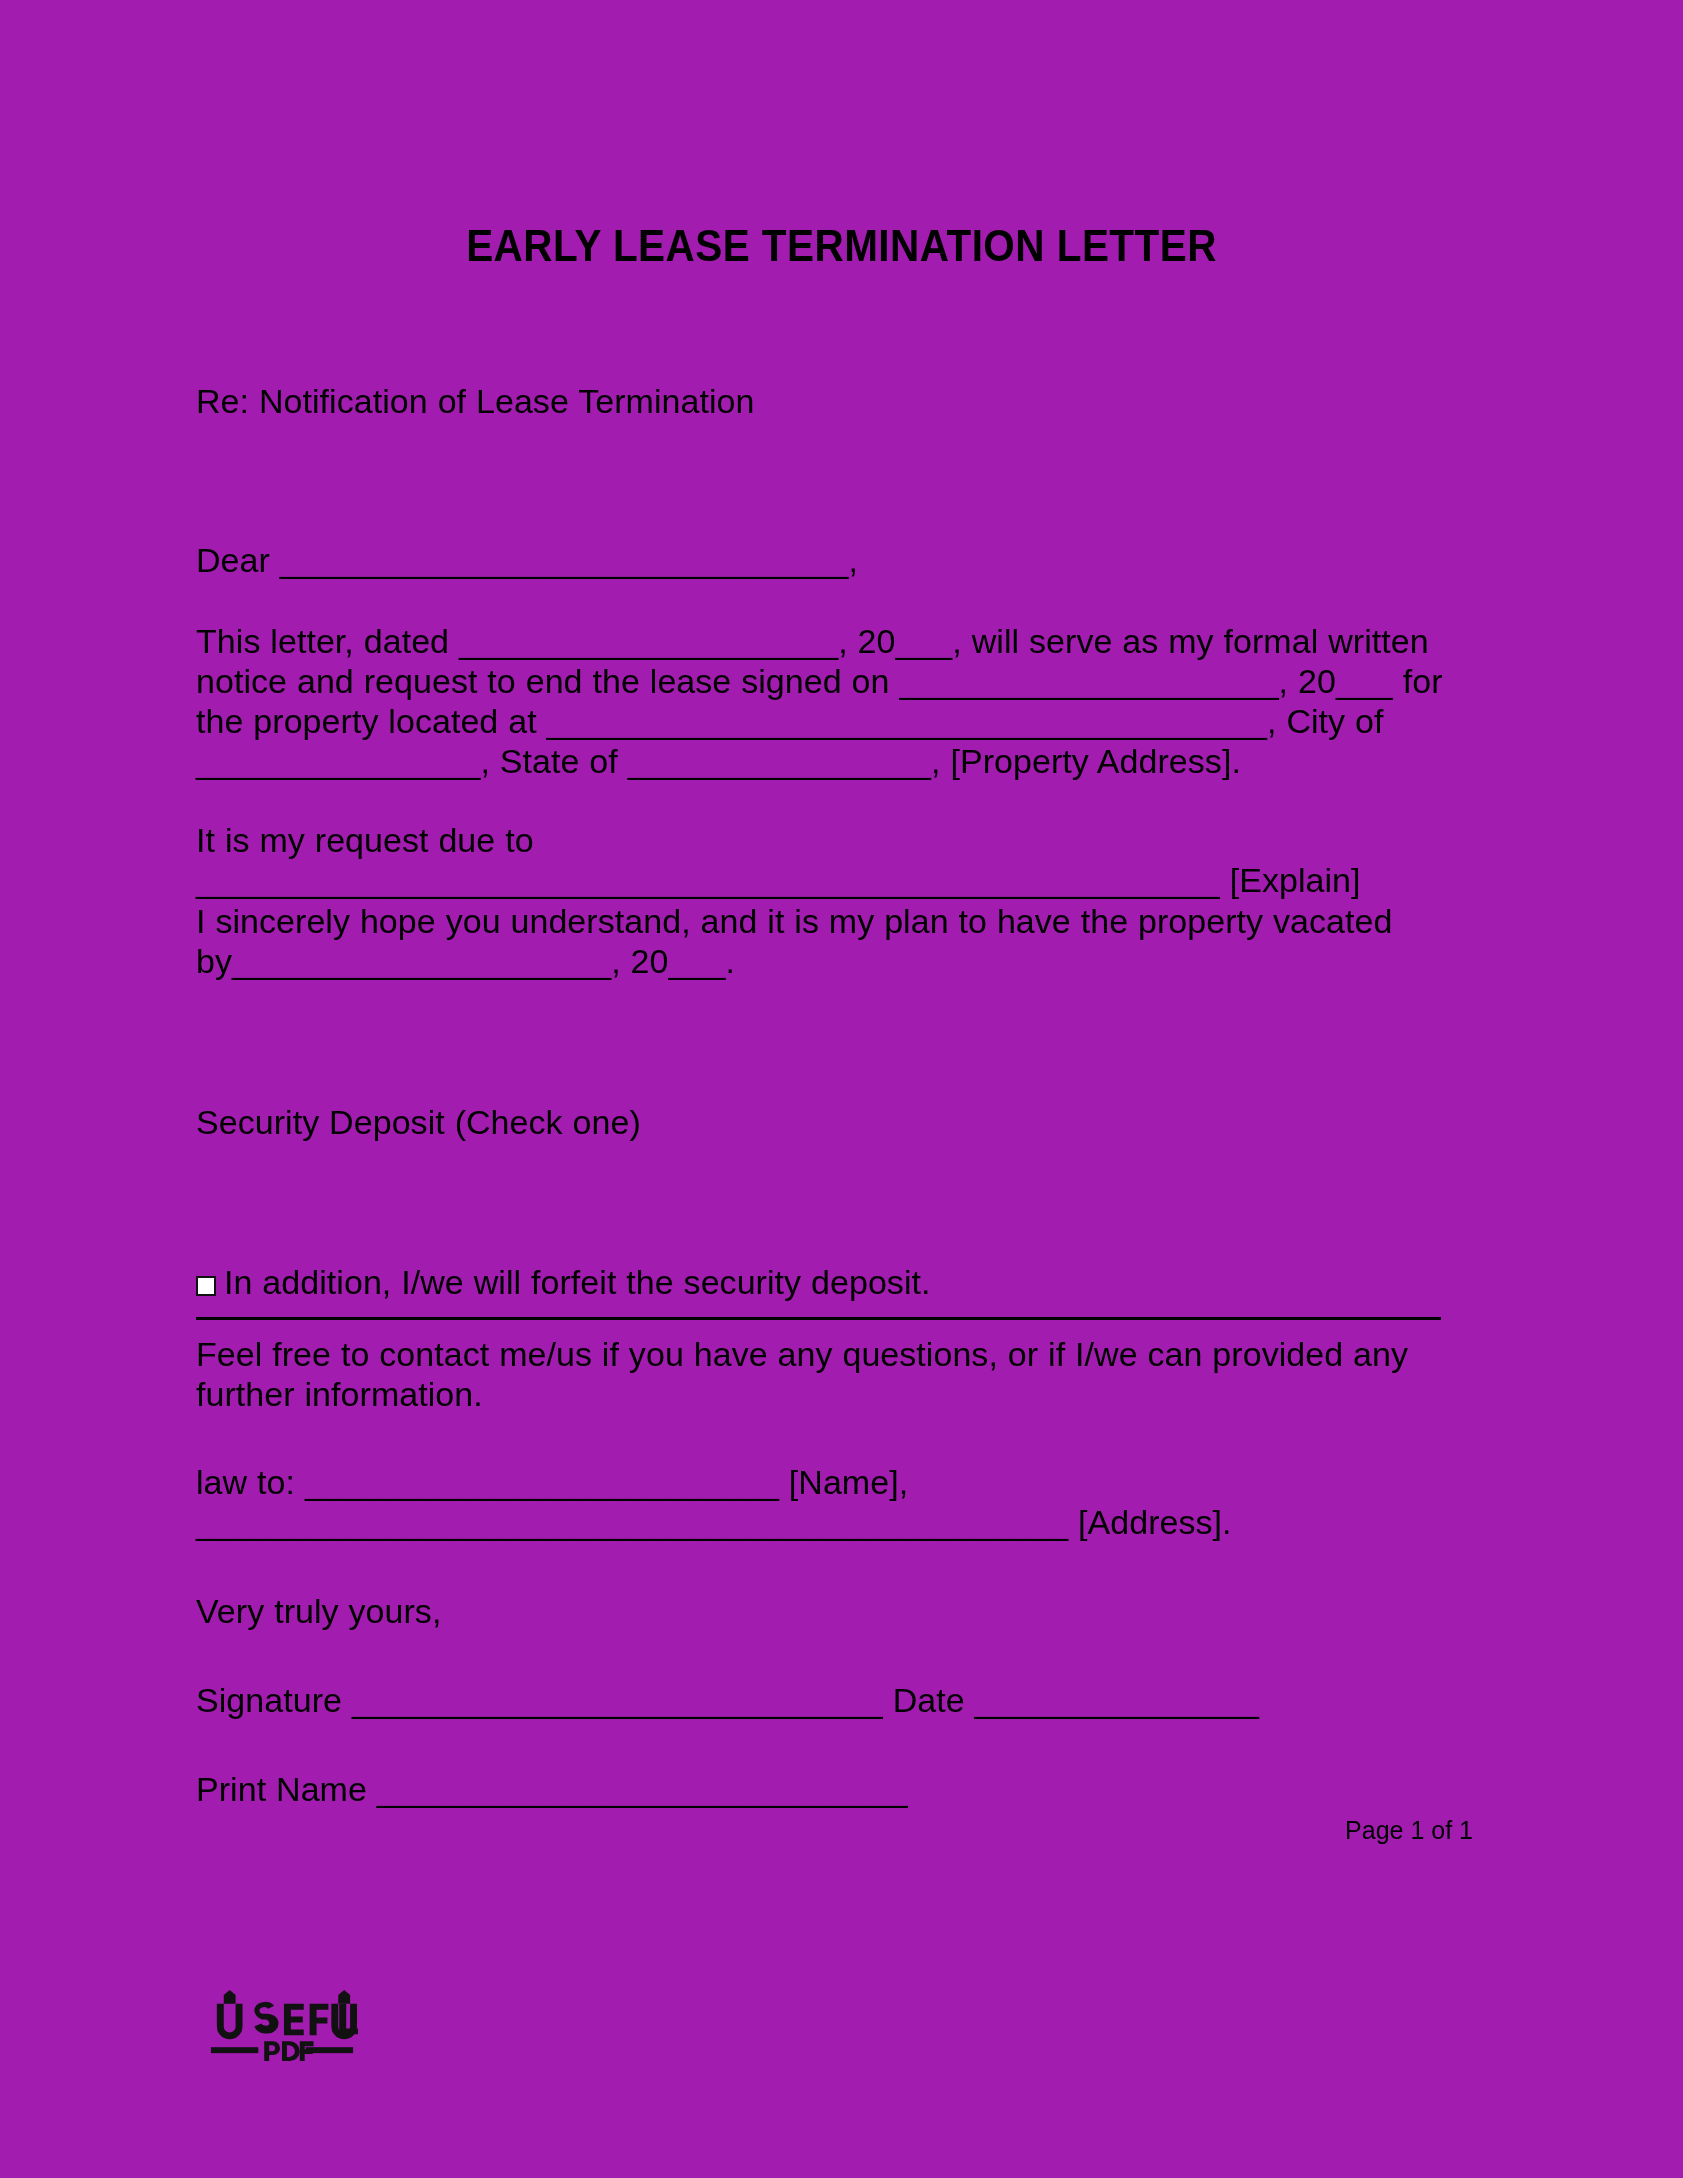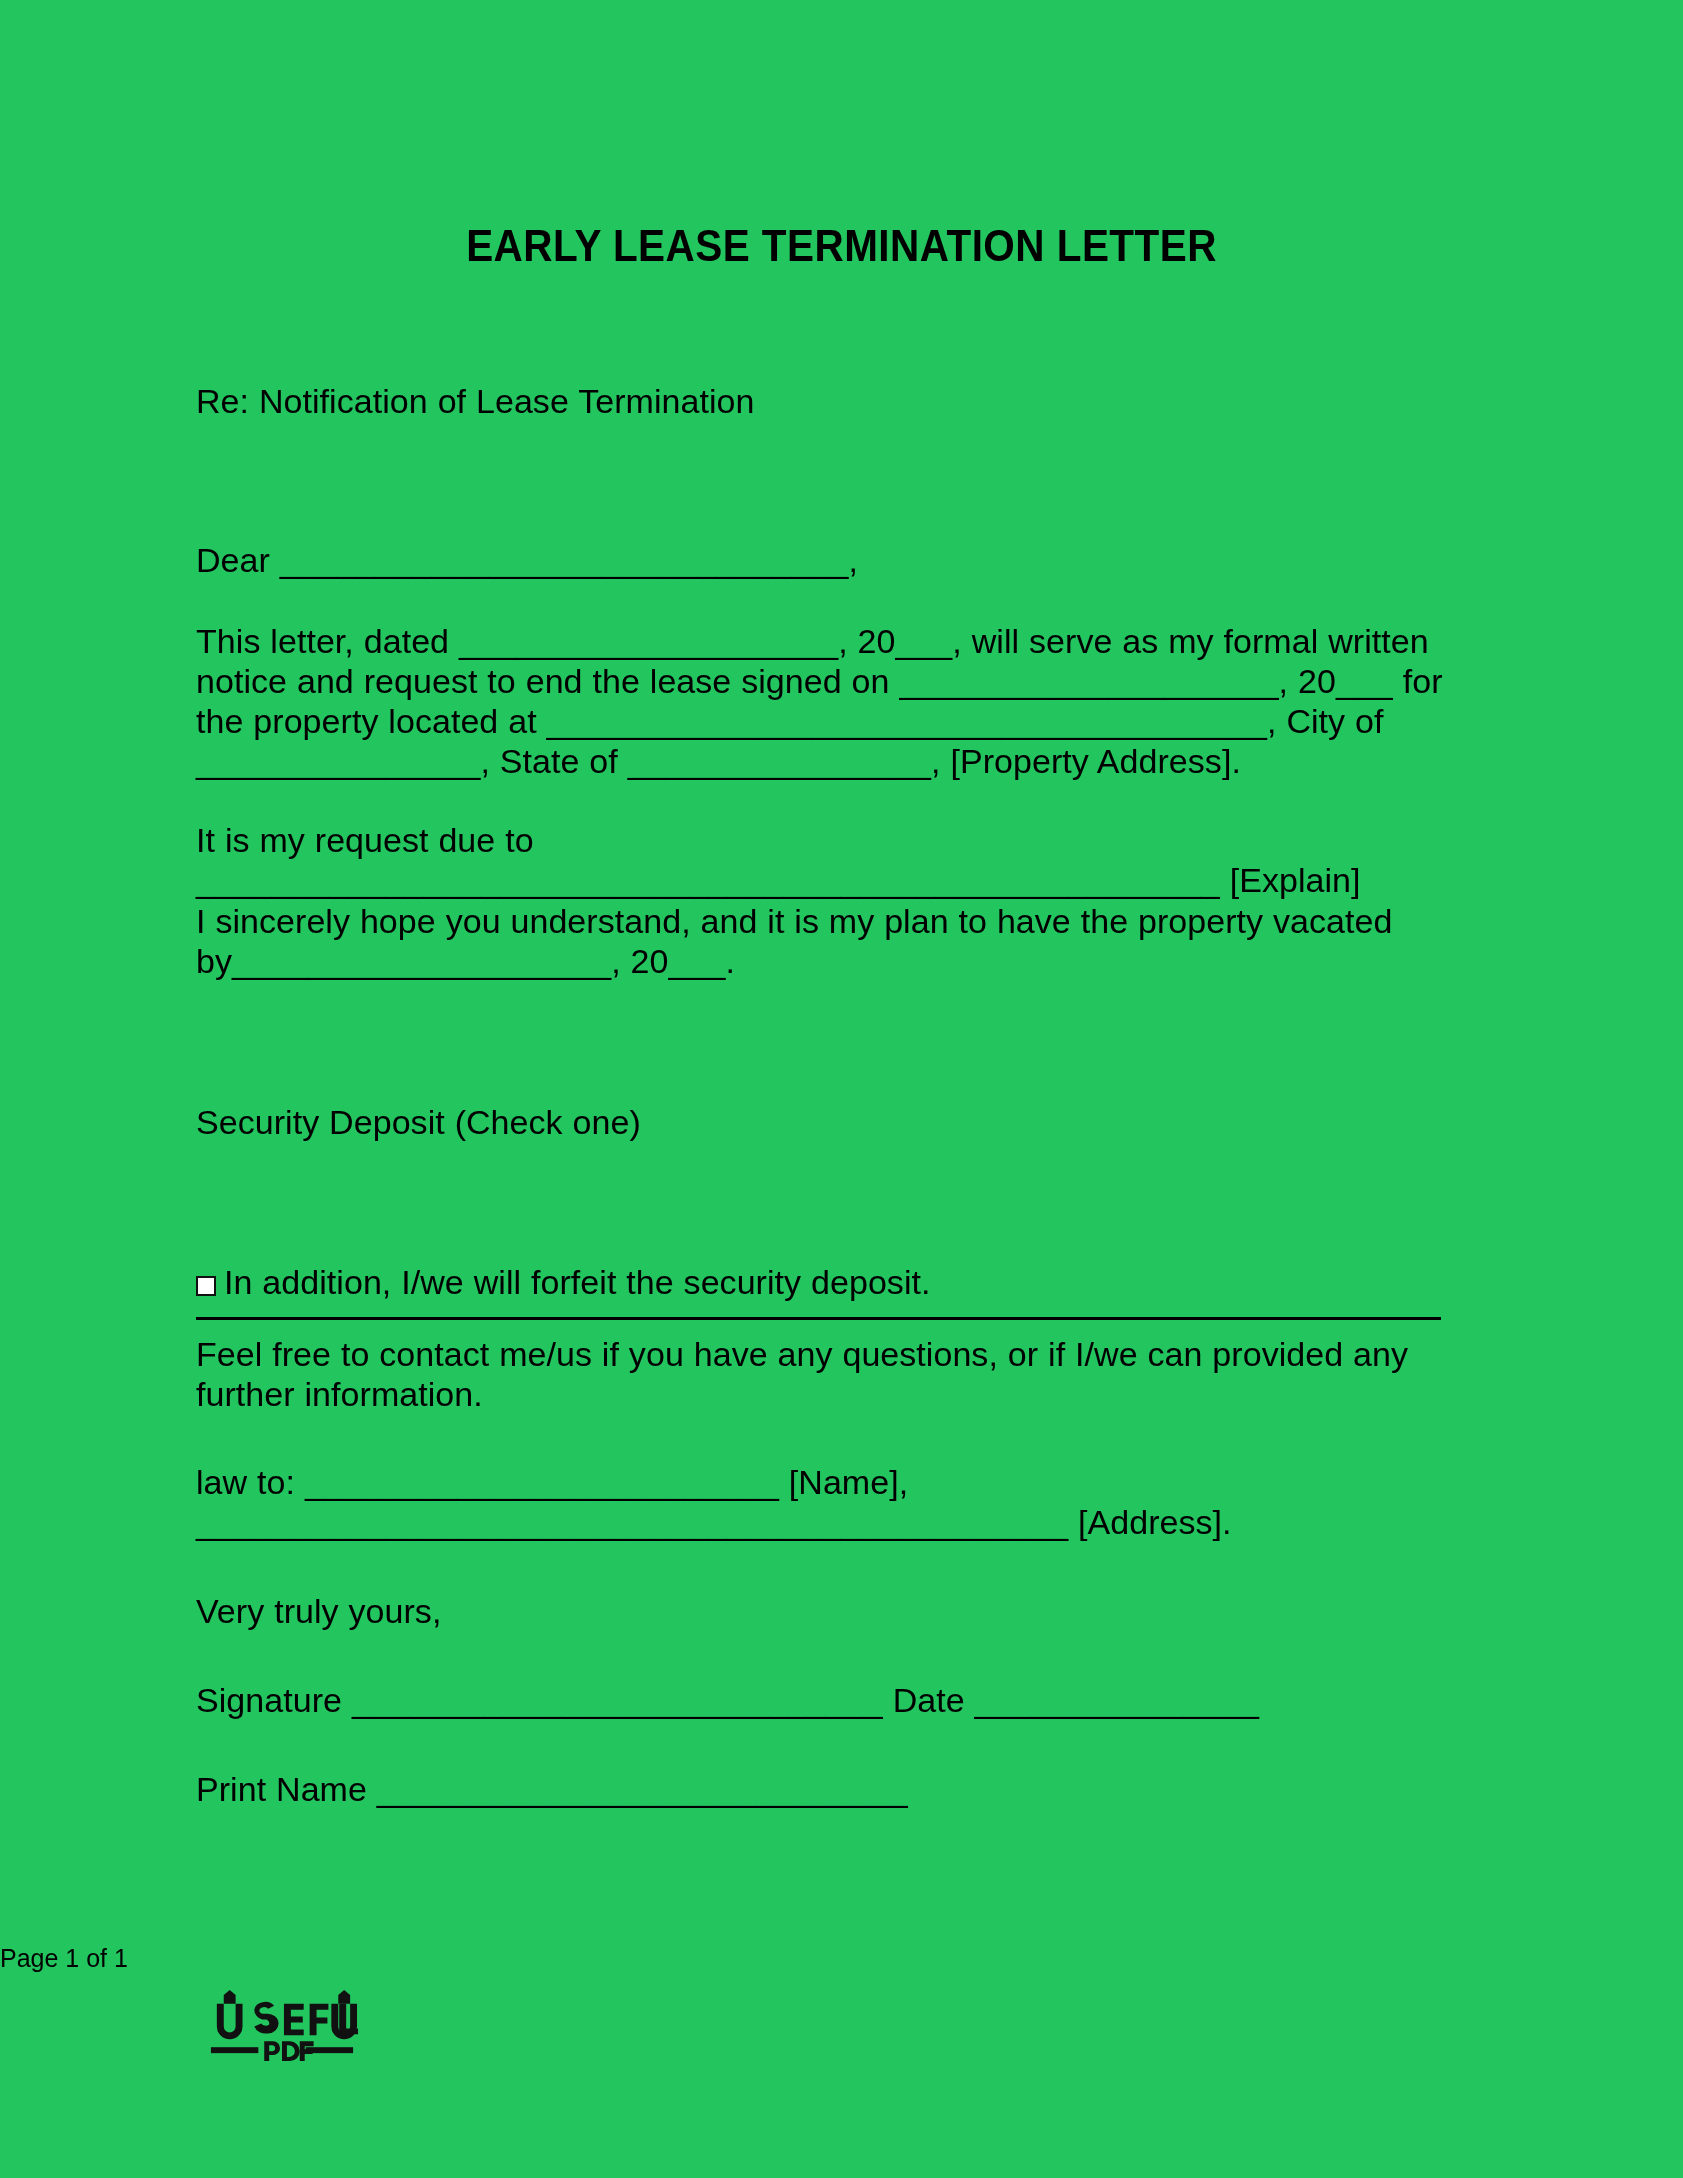--- a/index.html
+++ b/index.html
@@ -12,21 +12,21 @@
     height: 2178px;
     position: relative;
     font-family: "Liberation Sans", sans-serif;
     color: #000000;
     -webkit-font-smoothing: antialiased;
   }
 
   .page {
     position: absolute;
     inset: 0;
-    background: #22c55e;
+    background: #a21caf;
     padding-left: 16px;
   }
 
   
   .doc-title {
     position: absolute;
     top: 193px;
     left: 0;
     width: 1683px;
     text-align: center;
@@ -84,26 +84,26 @@
     top: 1317px;
     left: 196px;
     width: 1245px;
     height: 0;
     border-top: 3px solid #000;
   }
 
   
   .page-number {
     position: absolute;
-    top: 1944px;
+    top: 1816px;
     left: 0;
     width: 1683px;
     padding-right: 210px;
     box-sizing: border-box;
-    text-align: left;
+    text-align: right;
     font-size: 25px;
     font-family: "Liberation Sans", sans-serif;
   }
 
   
   .logo {
     position: absolute;
     left: 203px;
     top: 1986px;
     width: 158px;

